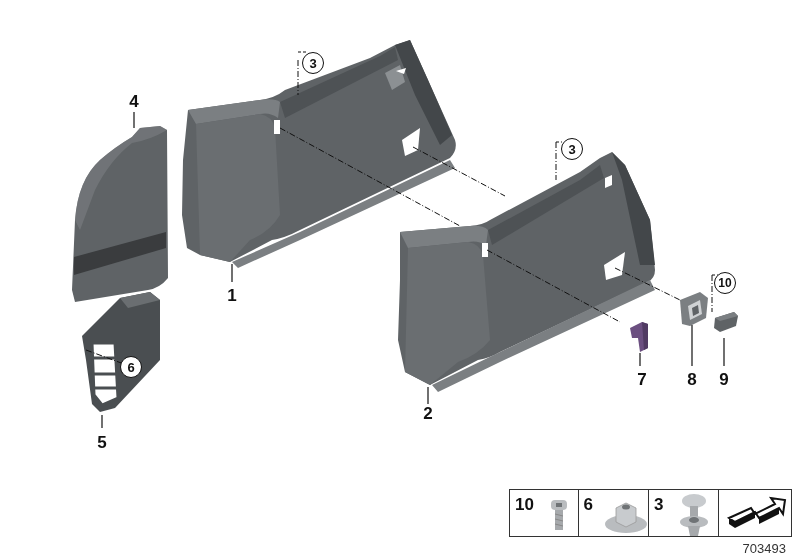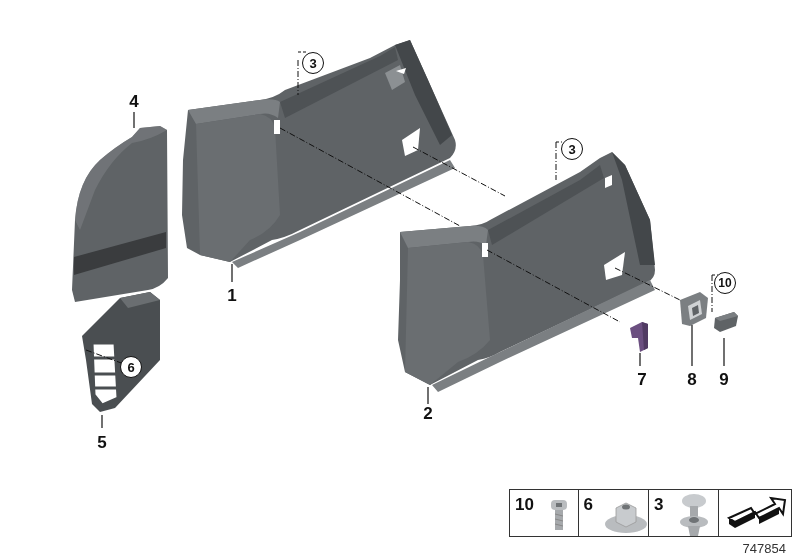--- a/index.html
+++ b/index.html
@@ -150,13 +150,13 @@
   <div class="cell" style="width:73px;">
     <svg style="left:6px; top:6px;" width="62" height="38" viewBox="0 0 62 38">
       <path d="M4,22 L26,12 L30,18 L50,8 L46,2 L60,4 L58,18 L54,12 L34,22 L30,16 L10,26 Z" fill="#ffffff" stroke="#111" stroke-width="2" stroke-linejoin="miter"></path>
       <path d="M4,22 L4,28 L10,32 L10,26 Z" fill="#111"></path>
       <path d="M10,26 L30,16 L30,22 L10,32 Z" fill="#111"></path>
       <path d="M34,22 L54,12 L54,18 L34,28 Z" fill="#111"></path>
     </svg>
   </div>
 </div>
 
-<div class="docid">747854</div>
+<div class="docid">703493</div>
 
 </body></html>

